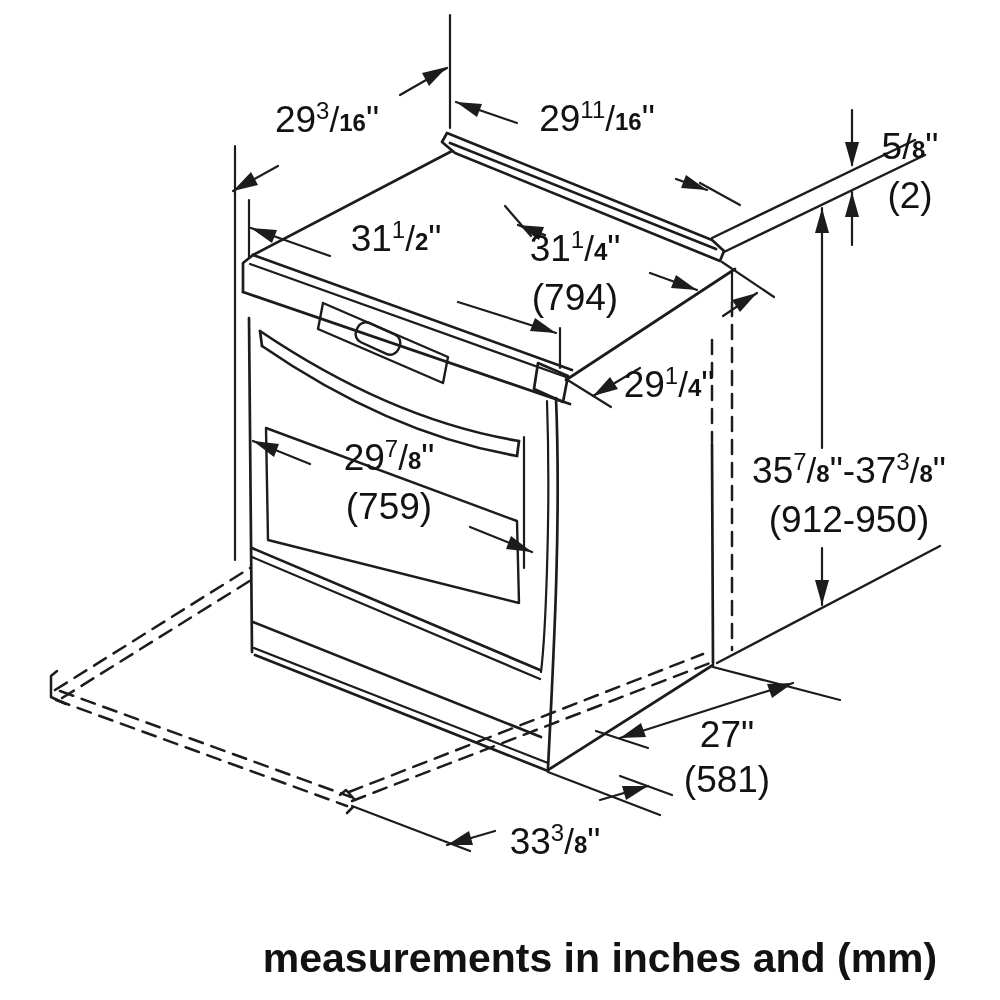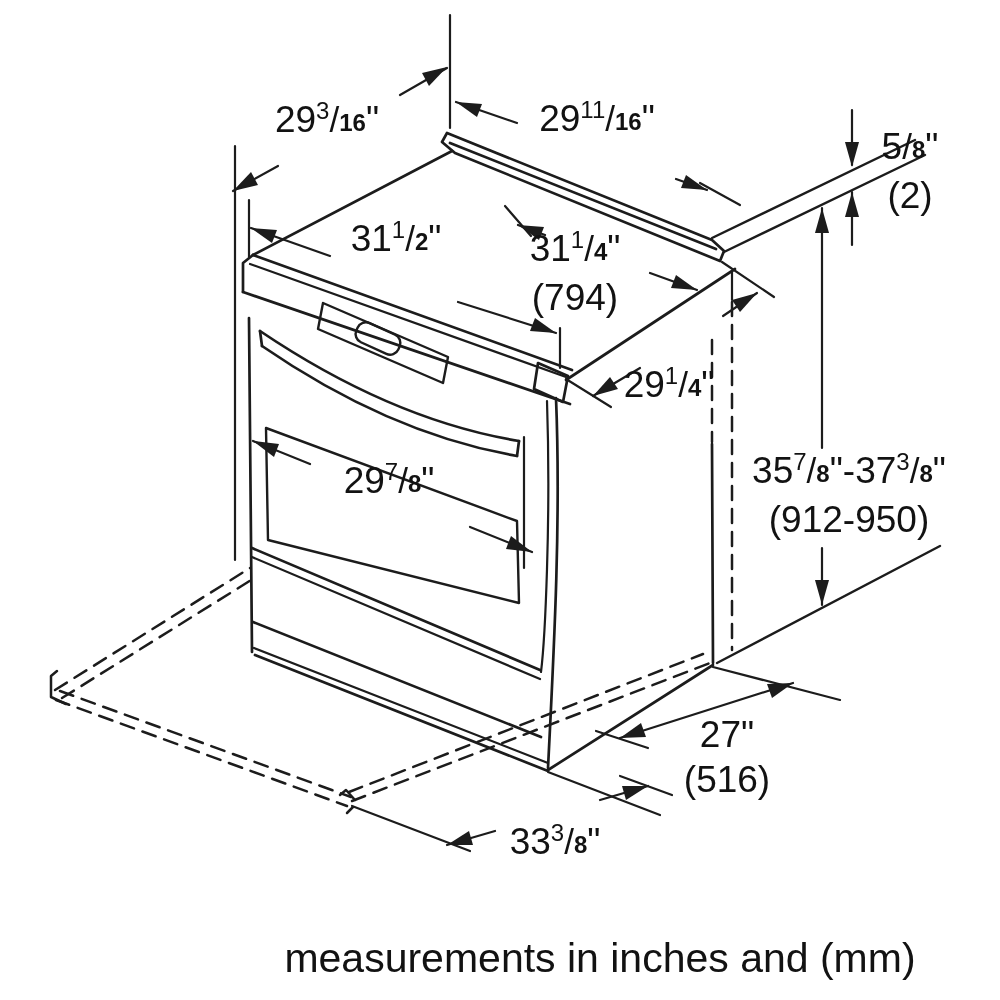--- a/index.html
+++ b/index.html
@@ -6,21 +6,21 @@
   #stage{position:relative;width:1000px;height:1000px;background:#ffffff;overflow:hidden;
          font-family:"Liberation Sans",sans-serif;color:#141414;}
   #drawing{position:absolute;left:0;top:0;}
   .dim-label{position:absolute;transform:translate(-50%,-50%);text-align:center;
              white-space:nowrap;color:#121212;}
   .dim-label .l1,.dim-label .l2{font-size:37px;line-height:45px;}
   .dim-label .sup{font-size:24px;position:relative;top:-13px;}
   .dim-label .den{font-size:24px;position:relative;top:-1px;font-weight:bold;}
   .dim-label .sl{font-size:35px;}
   #caption{position:absolute;left:600px;top:958px;transform:translate(-50%,-50%);
-           font-size:41px;white-space:nowrap;color:#121212;}
+           font-size:41px;white-space:nowrap;color:#121212;font-weight:bold;}
 </style>
 </head>
 <body>
 
 <div id="stage">
 
   <svg id="drawing" width="1000" height="1000" viewBox="0 0 1000 1000" fill="none" stroke="#1c1c1c" stroke-width="2.7" stroke-linecap="round" stroke-linejoin="round">
 
     <g>
 
@@ -144,28 +144,29 @@
       </div>
       <div class="dim-label" style="left: 575px; top: 273px;">
         <div class="l1"><span>31</span><span class="sup">1</span><span class="sl">/</span><span class="den">4</span><span>"</span></div>
         <div class="l2">(794)</div>
       </div>
       <div class="dim-label" style="left: 669px; top: 386px;">
         <div class="l1"><span>29</span><span class="sup">1</span><span class="sl">/</span><span class="den">4</span><span>"</span></div>
       </div>
       <div class="dim-label" style="left: 389px; top: 482px;">
         <div class="l1"><span>29</span><span class="sup">7</span><span class="sl">/</span><span class="den">8</span><span>"</span></div>
+        <div class="l2">(759)</div>
       </div>
       <div class="dim-label" style="left: 849px; top: 495px;">
         <div class="l1"><span>35</span><span class="sup">7</span><span class="sl">/</span><span class="den">8</span><span>"-37</span><span class="sup">3</span><span class="sl">/</span><span class="den">8</span><span>"</span></div>
         <div class="l2">(912-950)</div>
       </div>
       <div class="dim-label" style="left: 727px; top: 757px;">
         <div class="l1"><span>27"</span></div>
-        <div class="l2">(516)</div>
+        <div class="l2">(581)</div>
       </div>
       <div class="dim-label" style="left: 555px; top: 843px;">
         <div class="l1"><span>33</span><span class="sup">3</span><span class="sl">/</span><span class="den">8</span><span>"</span></div>
       </div>
     </div>
 
   <div id="caption">measurements in inches and (mm)</div>
 </div>
 
 </body></html>

